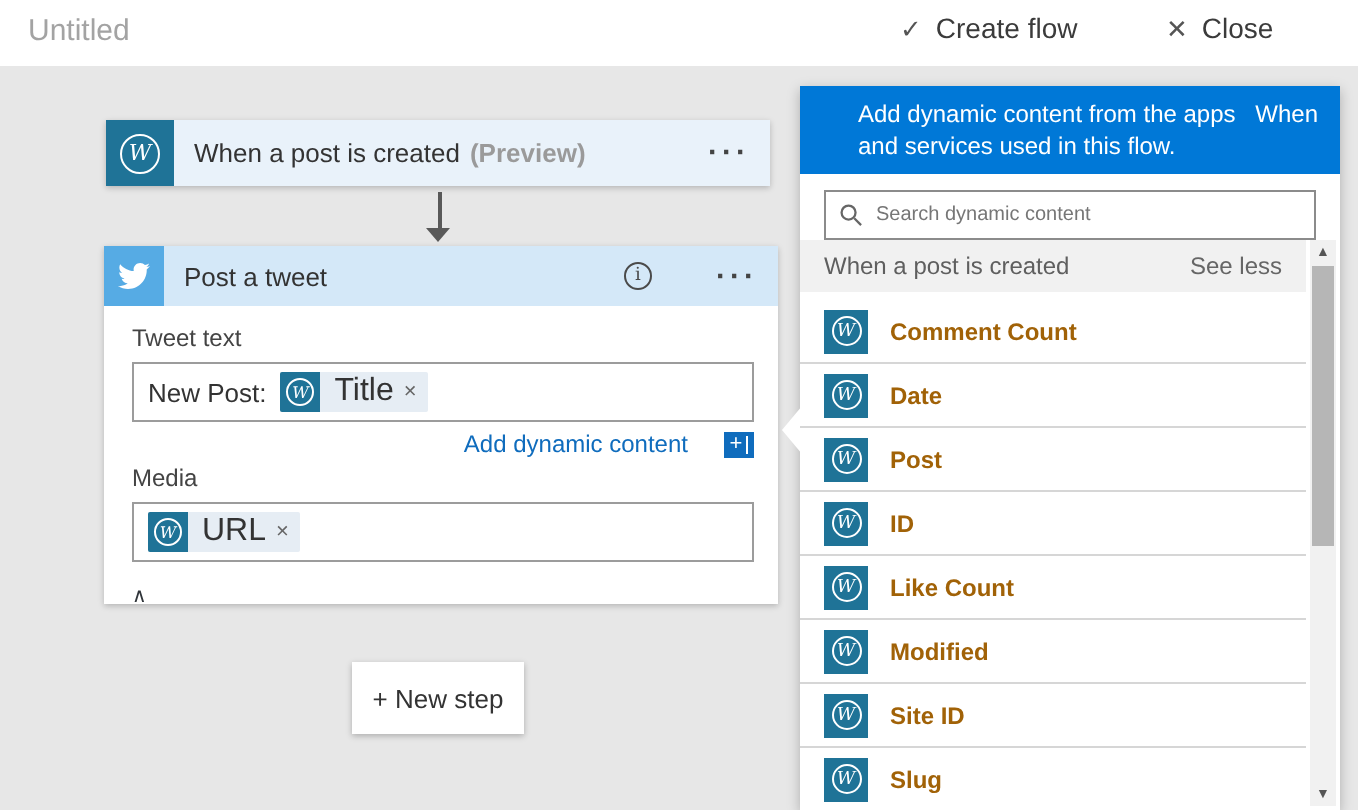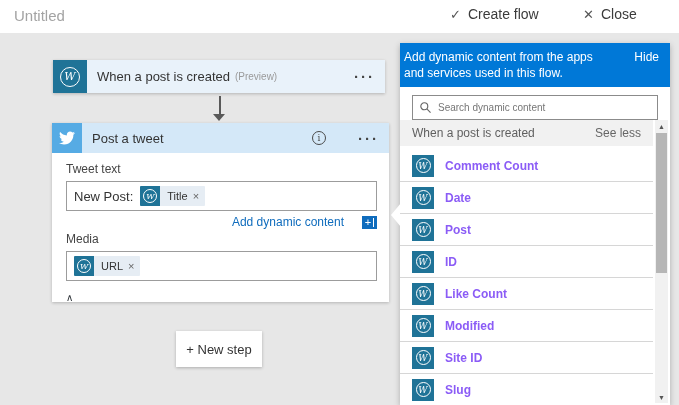--- a/index.html
+++ b/index.html
@@ -20,21 +20,21 @@
 
   .card { position:absolute; box-shadow:0 1px 3px rgba(0,0,0,.22); }
 
   
   .card-trigger { left:53px; top:27px; width:332px; height:33px; display:flex; }
   .icon-lg { width:34px; display:flex; align-items:center; justify-content:center; flex:none; }
   .wp-bg { background:var(--wordpress_teal,#1f7397); }
   .tw-bg { background:var(--twitter_blue,#56abe4); }
   .trigger-head { flex:1; background:var(--trigger_header_bg,#e9f2fa); display:flex; align-items:center; padding:0 10px; }
   .card-title { font-size:13px; color:#333; white-space:nowrap; }
-  .preview-tag { font-size:10px; color:#9a9a9a; margin-left:5px; }
+  .preview-tag { font-size:13px; color:#9a9a9a; margin-left:5px;font-weight:bold; }
   .spacer { flex:1; }
   .ellipsis { font-size:15px; font-weight:bold; color:#444; letter-spacing:2px; cursor:pointer; line-height:1; }
 
   
   .flow-arrow { position:absolute; left:213px; top:63px; width:13px; }
   .flow-arrow .line { width:2px; height:18px; background:#595959; margin:0 auto; }
   .flow-arrow .head { width:0; height:0; border-left:6px solid transparent; border-right:6px solid transparent;
     border-top:7px solid #595959; }
 
   
@@ -46,21 +46,21 @@
     font-size:9px; font-family:"DejaVu Serif", serif; display:flex; align-items:center; justify-content:center;
     cursor:pointer; margin-left:auto; margin-right:12px; }
   .action-body { padding:9px 12px 0 14px; }
   .field-label { font-size:12px; color:#444; margin-bottom:5px; }
   .input { border:1px solid #9c9c9c; height:30px; display:flex; align-items:center; padding:0 7px;
     background:#fff; cursor:text; }
   .prefix { font-size:13px; color:#333; margin-right:7px; }
   .token { display:inline-flex; align-items:center; height:20px; background:var(--token_bg,#e6edf4);
     cursor:pointer; border-radius:1px; overflow:hidden; }
   .token-icon { width:20px; height:20px; display:flex; align-items:center; justify-content:center; flex:none; }
-  .token-label { font-size:11px; color:#333; padding:0 4px 0 7px; }
+  .token-label { font-size:16px; color:#333; padding:0 4px 0 7px; }
   .token-x { font-size:11px; color:#666; padding:0 6px 0 1px; cursor:pointer; }
   .adc-row { display:flex; justify-content:flex-end; align-items:center; gap:18px; margin-top:4px; margin-bottom:3px; }
   .adc-link { font-size:12px; color:var(--link_blue,#0f6cbd); cursor:pointer; }
   .adc-icon { width:15px; height:13px; background:var(--link_blue,#0f6cbd); display:inline-flex;
     align-items:center; justify-content:center; cursor:pointer; }
   .adc-icon .plus { color:#fff; font-size:11px; line-height:1; }
   .adc-icon .bar { width:1px; height:9px; background:#fff; margin-left:2px; }
   .hide-adv { display:flex; align-items:center; gap:5px; margin-top:11px; font-size:12px; color:#30353a; cursor:pointer; }
   .chevron-up { font-size:10px; color:#30353a; }
 
@@ -73,38 +73,38 @@
     color:#fff; font-family:"DejaVu Serif", serif; font-style:italic; }
   .wp-ball.b20 { width:20px; height:20px; font-size:11px; }
   .wp-ball.b14 { width:14px; height:14px; font-size:8px; }
   .wp-ball.b15 { width:15px; height:15px; font-size:9px; }
 
   
   .panel { position:absolute; left:400px; top:10px; width:270px; height:362px; background:#fff;
     box-shadow:0 2px 6px rgba(0,0,0,.25); }
   .panel-notch { position:absolute; left:-9px; top:160px; width:0; height:0;
     border-top:12px solid transparent; border-bottom:12px solid transparent; border-right:10px solid #fff; }
-  .panel-header { height:44px; background:var(--accent_blue,#0078d7); color:#fff; padding:6px 4px; position:relative; }
+  .panel-header { height:44px; background:var(--accent_blue,#0078d7); color:#fff; padding:6px 29px; position:relative; }
   .panel-header-text { display:block; width:205px; font-size:12px; line-height:16px; }
   .hide-btn { position:absolute; right:11px; top:7px; background:none; border:none; color:#fff; font-size:12px;
     cursor:pointer; font-family:inherit; }
   .searchbox { margin:8px 12px 0; height:25px; border:1px solid #8b8b8b; display:flex; align-items:center;
     padding:0 6px; background:#fff; }
   .searchbox input { border:none; outline:none; flex:1; font-size:10px; color:#333; margin-left:6px;
     font-family:inherit; background:transparent; }
   .searchbox input::placeholder { color:#767676; }
   .panel-scroll { position:absolute; left:0; right:17px; top:77px; bottom:0; overflow:hidden; }
   .section-head { height:26px; background:#f1f1f1; display:flex; align-items:center; padding:0 12px; }
   .section-title { font-size:12px; color:#5f5f5f; }
   .see-less { margin-left:auto; background:none; border:none; font-size:12px; color:#666; cursor:pointer; font-family:inherit; }
   .dyn-list { margin-top:4px; }
   .dyn-item { height:32px; display:flex; align-items:center; gap:11px; padding:0 12px;
     border-bottom:1px solid #d6d6d6; cursor:pointer; background:#fff; }
   .dyn-item .token-icon { width:22px; height:22px; }
-  .dyn-label { font-size:12px; font-weight:bold; color:#8b5cf6; }
+  .dyn-label { font-size:12px; font-weight:bold; color:#a16207; }
 
   
   .scrollbar { position:absolute; right:2px; top:77px; bottom:2px; width:13px; background:#f1f1f1; }
   .sb-arrow { position:absolute; left:0; width:13px; height:12px; font-size:7px; color:#555;
     display:flex; align-items:center; justify-content:center; cursor:pointer; }
   .sb-up { top:0; }
   .sb-down { bottom:0; }
   .sb-thumb { position:absolute; left:1px; top:13px; width:11px; height:140px; background:#b6b6b6; cursor:grab; }
 </style>
 </head>
@@ -192,21 +192,21 @@
     </div>
   </div>
 
   <button class="new-step">+ New step</button>
 
   <div class="panel">
     <div class="panel-notch"></div>
 
     <div class="panel-header">
       <span class="panel-header-text">Add dynamic content from the apps and services used in this flow.</span>
-      <button class="hide-btn">Hide</button>
+      <button class="hide-btn">When</button>
     </div>
 
     <div class="searchbox">
       <svg width="13" height="13" viewBox="0 0 16 16">
         <circle cx="6.5" cy="6.5" r="4.3" fill="none" stroke="#666" stroke-width="1.4"></circle>
         <line x1="10" y1="10" x2="14.2" y2="14.2" stroke="#666" stroke-width="1.4"></line>
       </svg>
       <input type="text" placeholder="Search dynamic content" style="">
     </div>
 

